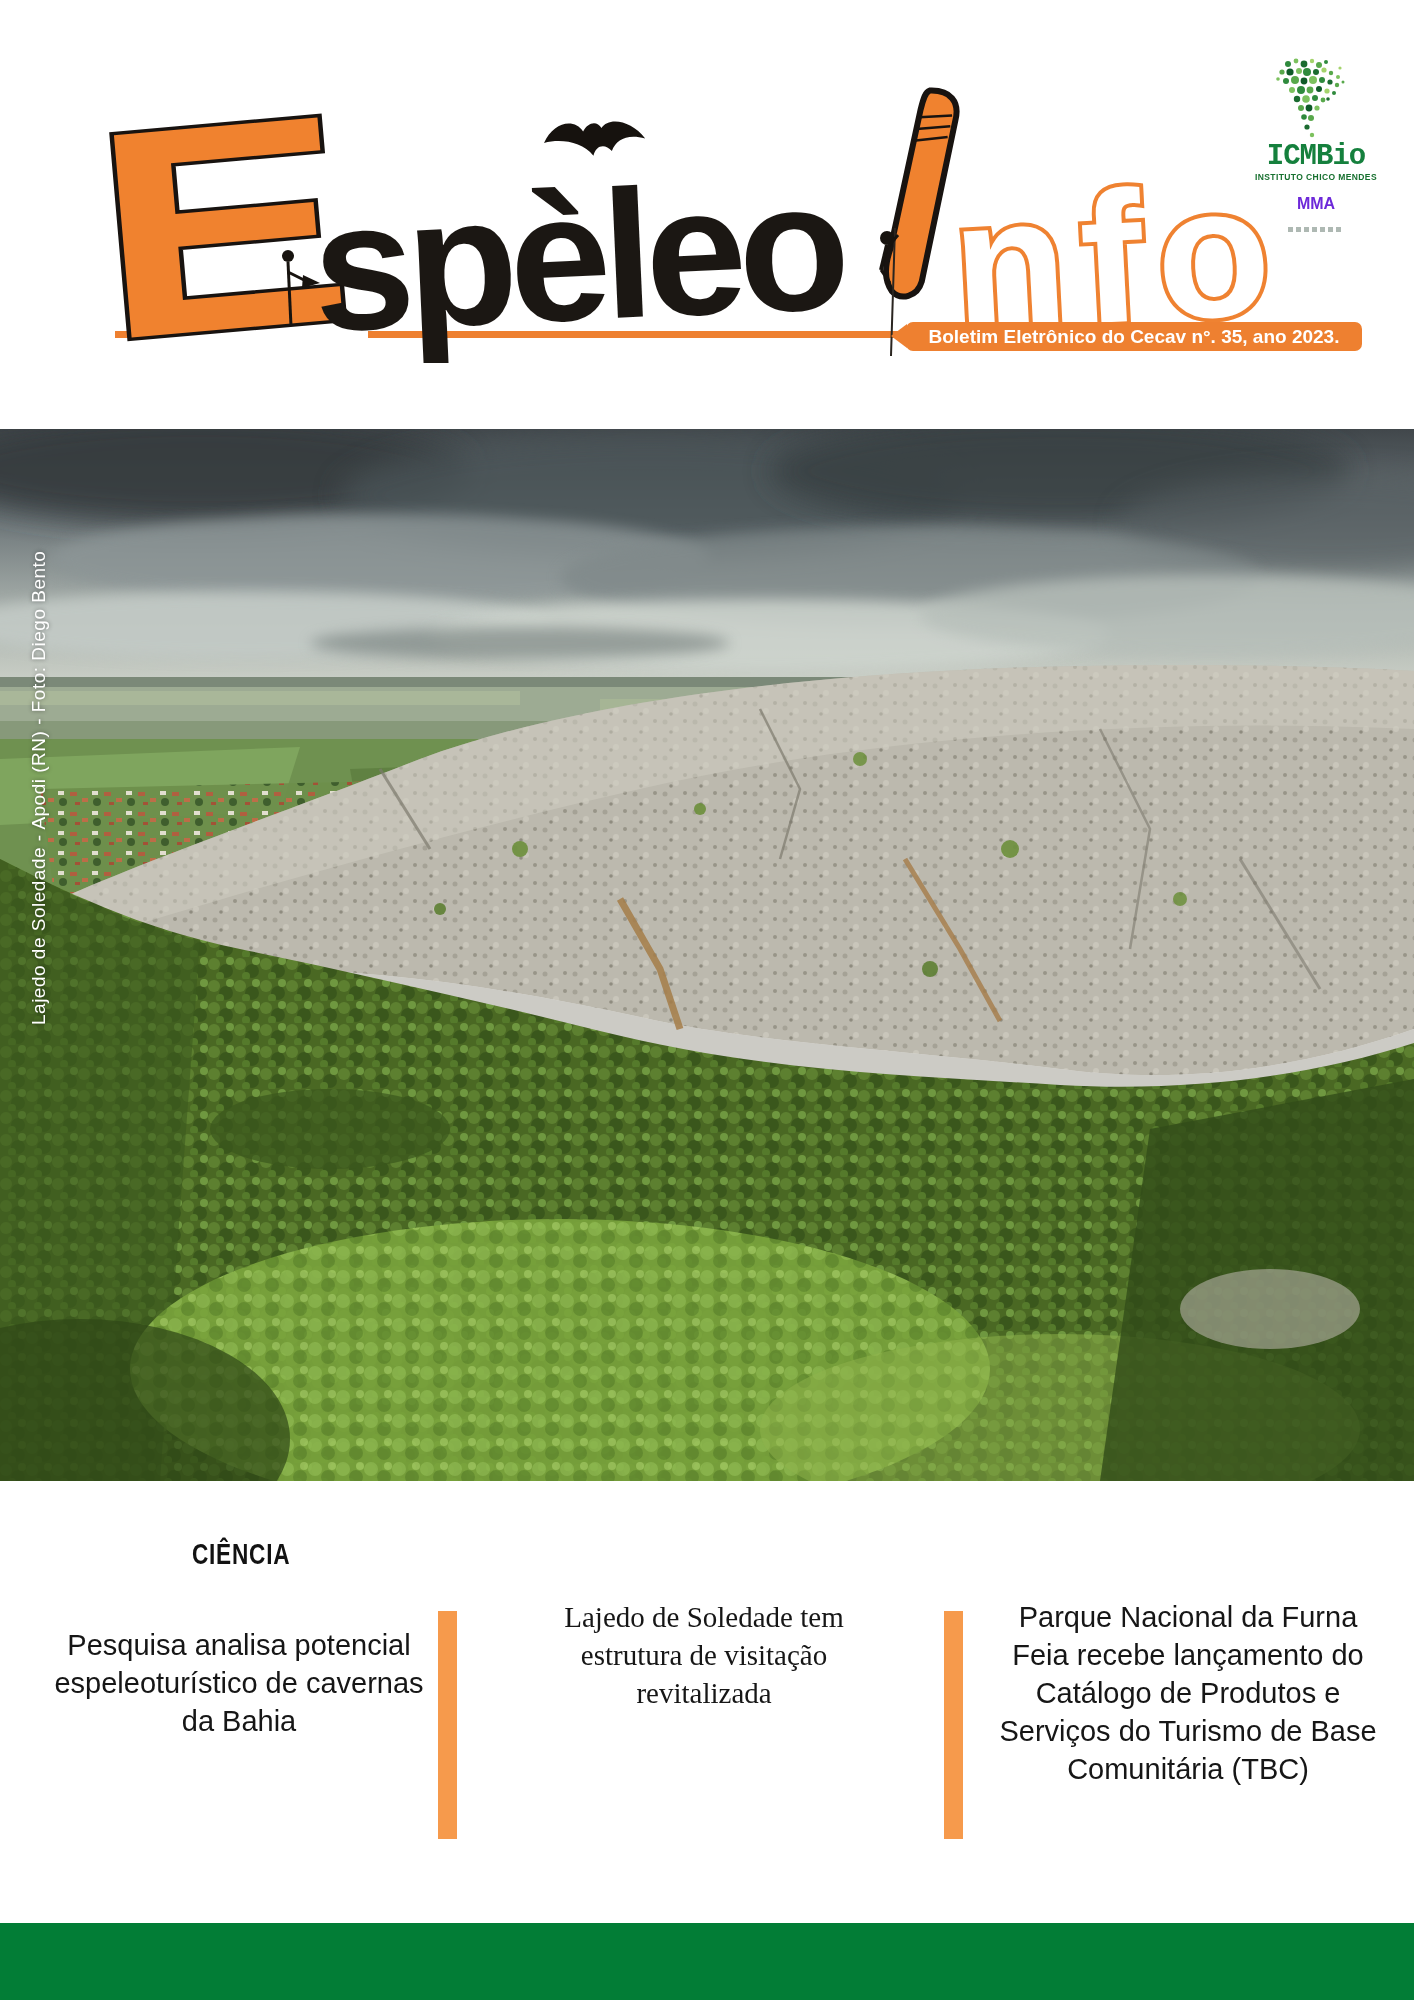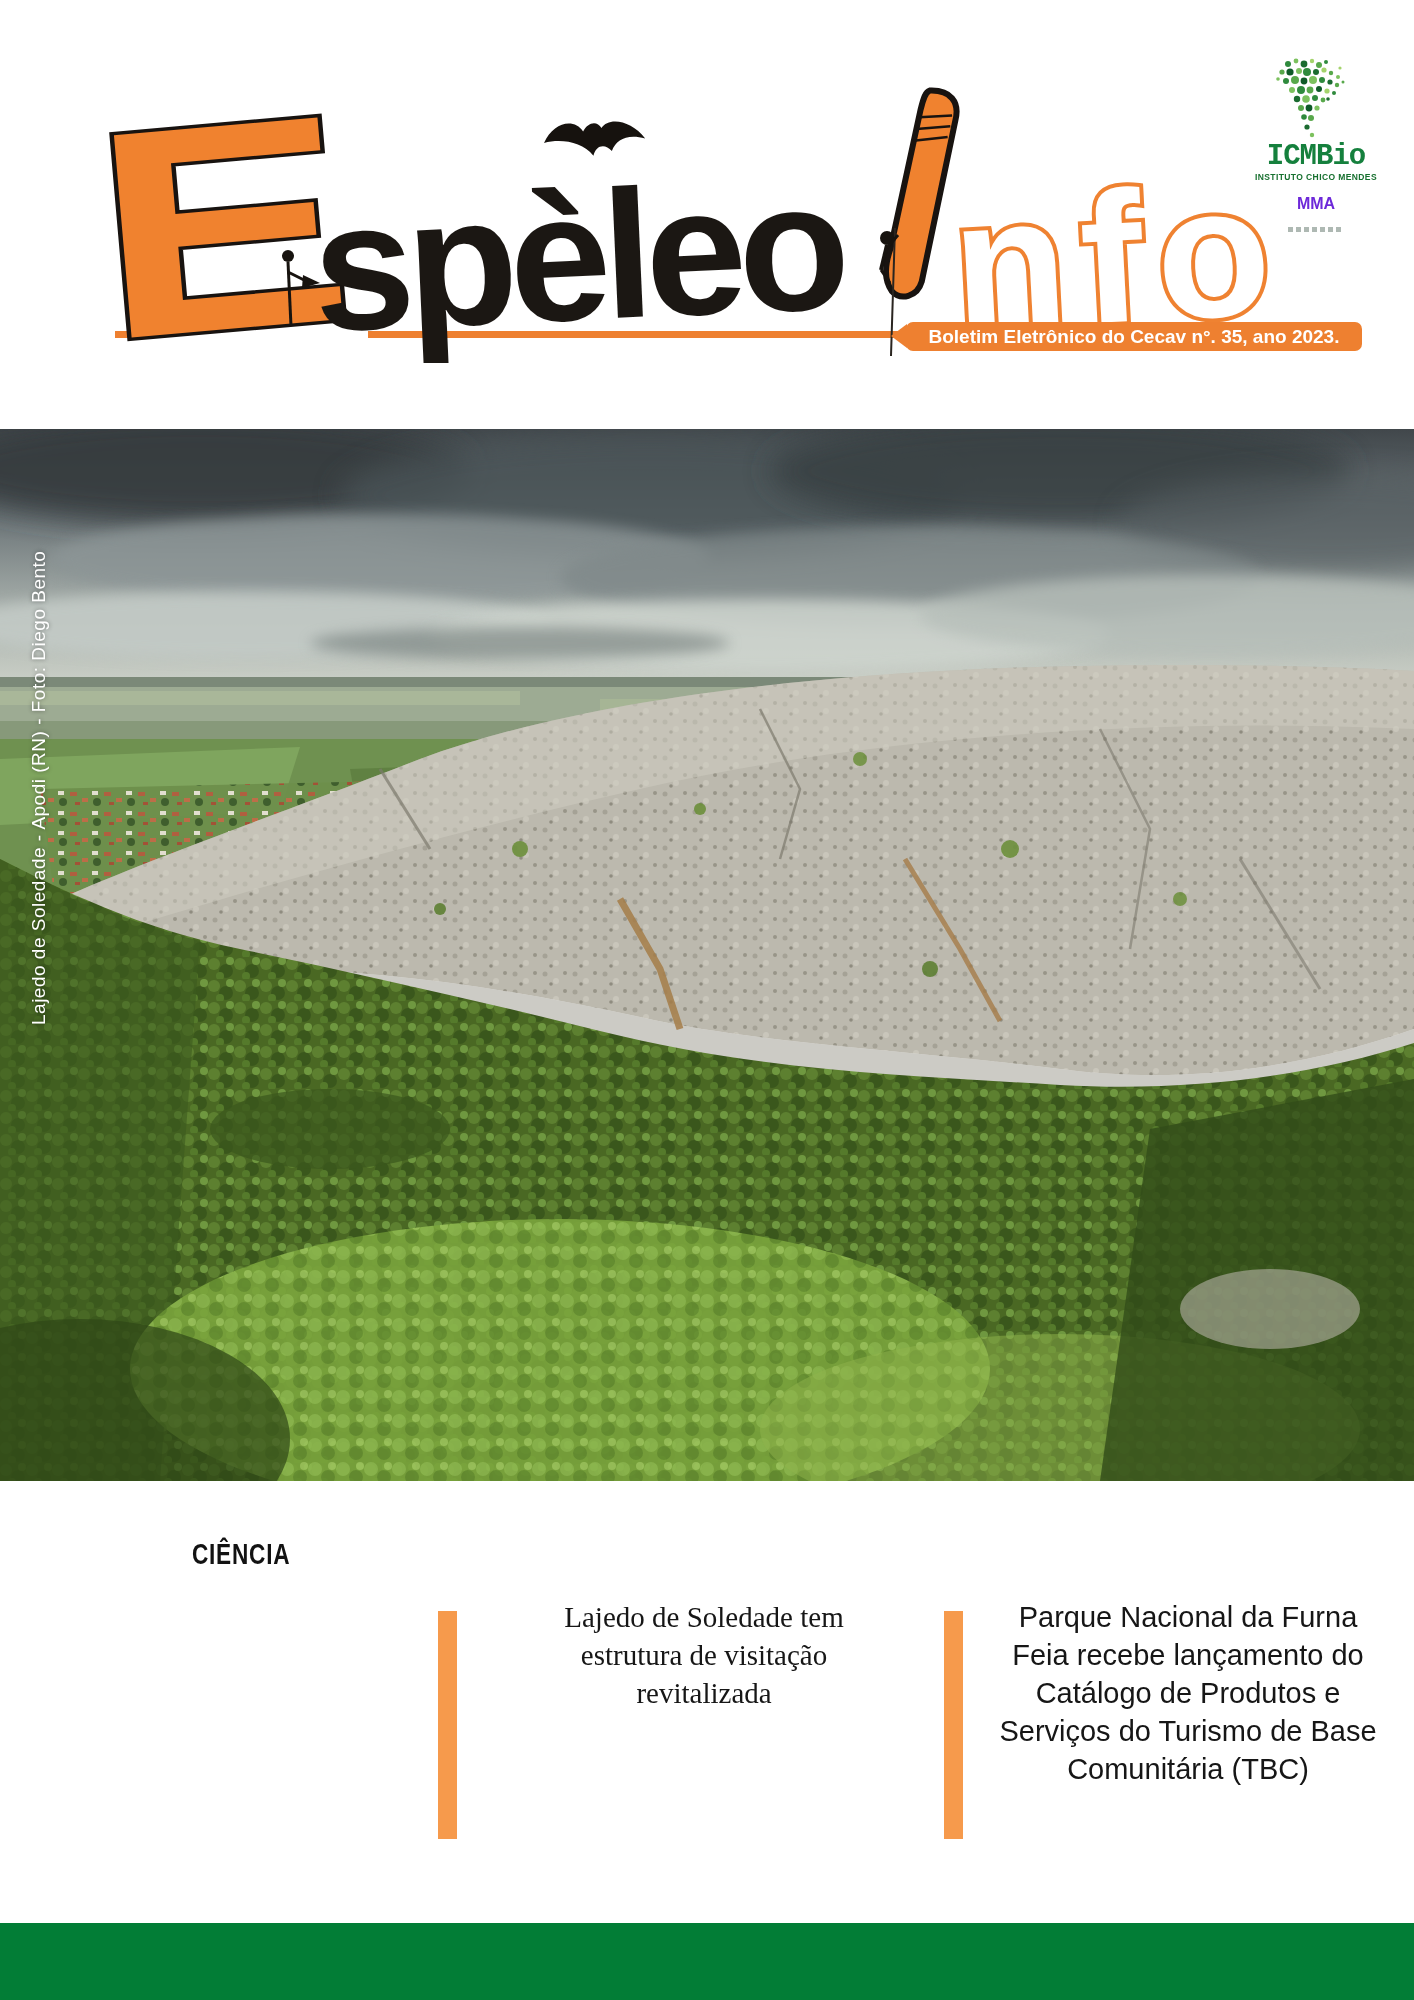--- a/index.html
+++ b/index.html
@@ -277,19 +277,20 @@
       <ellipse cx="1270" cy="880" rx="90" ry="40" fill="#b5b2a6" opacity=".6"></ellipse>
       <ellipse cx="330" cy="700" rx="120" ry="40" fill="#3a571c" opacity=".7"></ellipse>
     </svg>
   </figure>
   <div class="abs hero-caption">Lajedo de Soledade - Apodi (RN) - Foto: Diego Bento</div>
 
   <div class="abs col-heading h1">
     <span>CIÊNCIA</span>
   </div>
 
+  <div class="abs teaser t1">Pesquisa analisa potencial espeleoturístico de cavernas da Bahia</div>
   <div class="abs vbar vb1"></div>
   <div class="abs teaser t2">Lajedo de Soledade tem estrutura de visitação revitalizada</div>
   <div class="abs vbar vb2"></div>
   <div class="abs teaser t3">Parque Nacional da Furna Feia recebe lançamento do Catálogo de Produtos e Serviços do Turismo de Base Comunitária (TBC)</div>
 
   <div class="abs footer-bar"></div>
 </div>
 
 </body></html>

